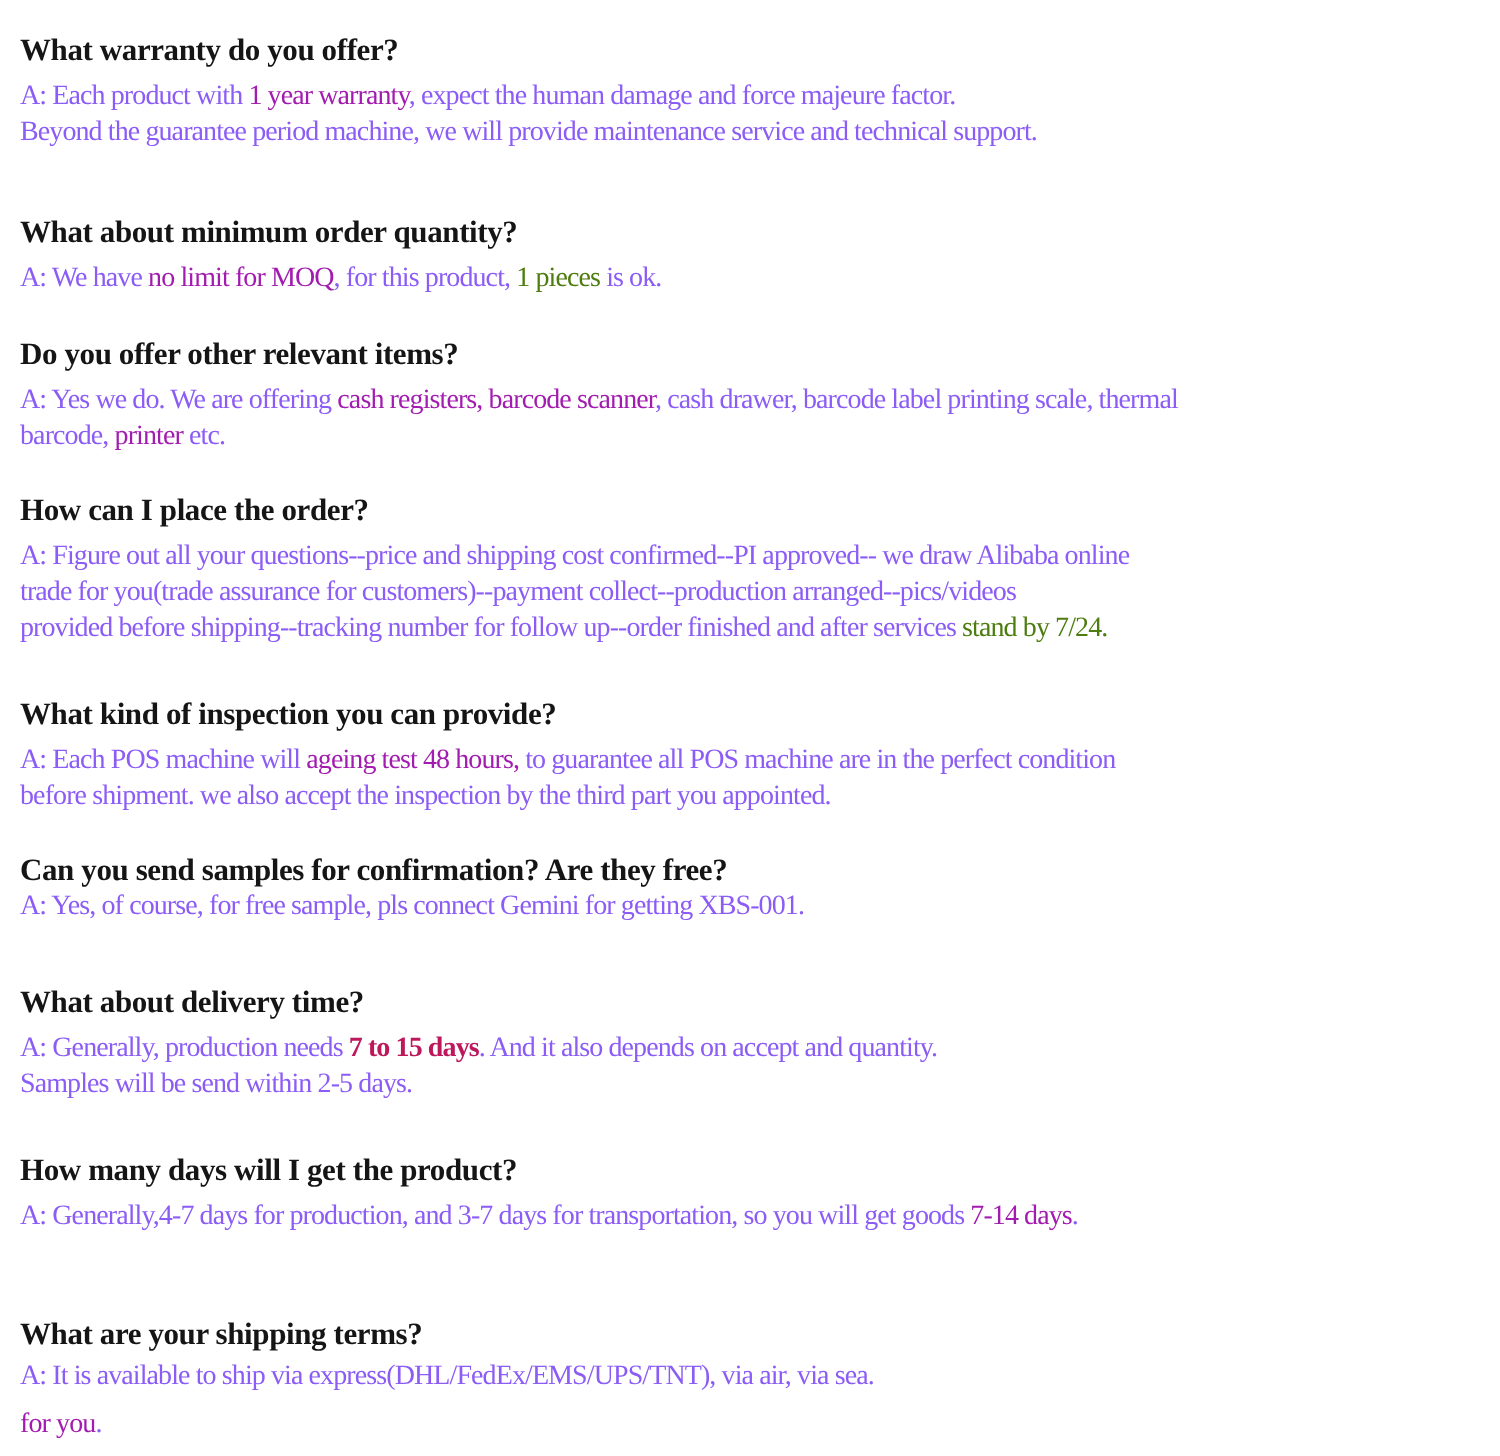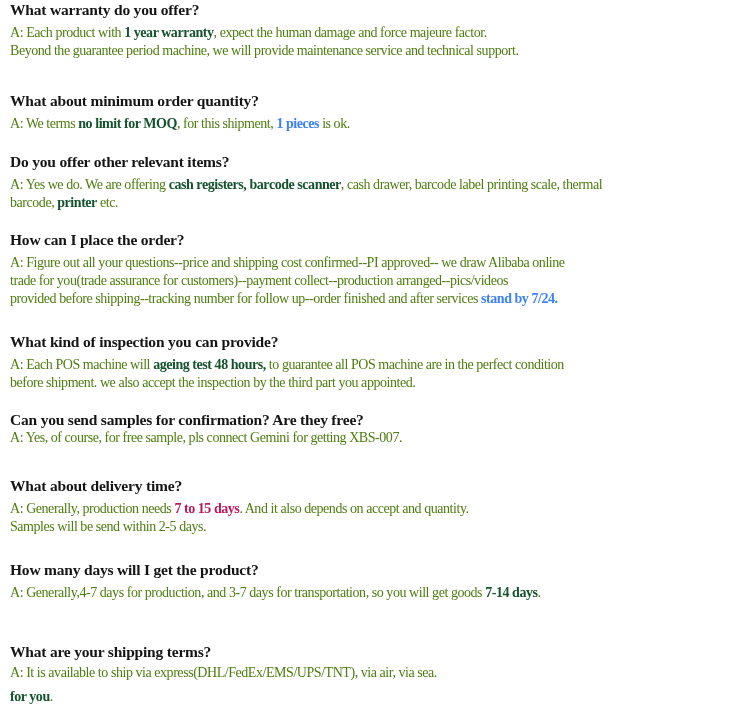--- a/index.html
+++ b/index.html
@@ -8,45 +8,45 @@
     background: #ffffff;
   }
   body {
     width: 750px;
     height: 728px;
     overflow: hidden;
   }
   .doc {
     box-sizing: border-box;
     width: 750px;
-    padding: 0 4px 0 10px;
+    padding: 16px 4px 0 10px;
     font-family: "Liberation Serif", "DejaVu Serif", serif;
     color: #151515;
   }
   .faq-block {
     margin-bottom: 24px;
   }
   .question {
     font-size: 15.5px;
     font-weight: 700;
     line-height: 19px;
     letter-spacing: -0.2px;
     margin: 0 0 5px 0;
     white-space: nowrap;
   }
   .answer-line {
     font-size: 14px;
     line-height: 18px;
     letter-spacing: -0.45px;
     white-space: nowrap;
   }
-  .run-n  { color: #4d7c0f; font-weight: 400; }
+  .run-n  { color: #8b5cf6; font-weight: 400; }
   .run-b  { color: #be185d; font-weight: 700; }
-  .run-r  { color: #3b82f6; font-weight: 700; }
-  .run-rb { color: #14532d; font-weight: 700; }
+  .run-r  { color: #4d7c0f; font-weight: 400; }
+  .run-rb { color: #a21caf; font-weight: 400; }
 
   
   .faq-block:nth-child(1) { margin-bottom: 31px; }
   .faq-block:nth-child(2) { margin-bottom: 19px; }
   .faq-block:nth-child(3) { margin-bottom: 18px; }
   .faq-block:nth-child(4) { margin-bottom: 24px; }
   .faq-block:nth-child(5) { margin-bottom: 18px; }
   .faq-block:nth-child(6) { margin-bottom: 29px; }
   .faq-block:nth-child(7) { margin-bottom: 24px; }
   .faq-block:nth-child(8) { margin-bottom: 40px; }
@@ -62,41 +62,41 @@
 
 <div class="doc">
   <div>
       <div class="faq-block">
         <div class="question">What warranty do you offer?</div>
         <div class="answer-line"><span class="run-n">A: Each product with </span><span class="run-rb">1 year warranty</span><span class="run-n">, expect the human damage and force majeure factor.</span></div>
         <div class="answer-line"><span class="run-n">Beyond the guarantee period machine, we will provide maintenance service and technical support.</span></div>
       </div>
       <div class="faq-block">
         <div class="question">What about minimum order quantity?</div>
-        <div class="answer-line"><span class="run-n">A: We terms </span><span class="run-rb">no limit for MOQ</span><span class="run-n">, for this shipment, </span><span class="run-r">1 pieces</span><span class="run-n"> is ok.</span></div>
+        <div class="answer-line"><span class="run-n">A: We have </span><span class="run-rb">no limit for MOQ</span><span class="run-n">, for this product, </span><span class="run-r">1 pieces</span><span class="run-n"> is ok.</span></div>
       </div>
       <div class="faq-block">
         <div class="question">Do you offer other relevant items?</div>
         <div class="answer-line"><span class="run-n">A: Yes we do. We are offering </span><span class="run-rb">cash registers,</span><span class="run-n"> </span><span class="run-rb">barcode scanner</span><span class="run-n">, cash drawer, barcode label printing scale, thermal</span></div>
         <div class="answer-line"><span class="run-n">barcode, </span><span class="run-rb">printer</span><span class="run-n"> etc.</span></div>
       </div>
       <div class="faq-block">
         <div class="question">How can I place the order?</div>
         <div class="answer-line"><span class="run-n">A: Figure out all your questions--price and shipping cost confirmed--PI approved-- we draw Alibaba online</span></div>
         <div class="answer-line"><span class="run-n">trade for you(trade assurance for customers)--payment collect--production arranged--pics/videos</span></div>
         <div class="answer-line"><span class="run-n">provided before shipping--tracking number for follow up--order finished and after services </span><span class="run-r">stand by 7/24.</span></div>
       </div>
       <div class="faq-block">
         <div class="question">What kind of inspection you can provide?</div>
         <div class="answer-line"><span class="run-n">A: Each POS machine will </span><span class="run-rb">ageing test 48 hours,</span><span class="run-n"> to guarantee all POS machine are in the perfect condition</span></div>
         <div class="answer-line"><span class="run-n">before shipment. we also accept the inspection by the third part you appointed.</span></div>
       </div>
       <div class="faq-block">
         <div class="question">Can you send samples for confirmation? Are they free?</div>
-        <div class="answer-line"><span class="run-n">A: Yes, of course, for free sample, pls connect Gemini for getting XBS-007.</span></div>
+        <div class="answer-line"><span class="run-n">A: Yes, of course, for free sample, pls connect Gemini for getting XBS-001.</span></div>
       </div>
       <div class="faq-block">
         <div class="question">What about delivery time?</div>
         <div class="answer-line"><span class="run-n">A: Generally, production needs </span><span class="run-b">7 to 15 days</span><span class="run-n">. And it also depends on accept and quantity.</span></div>
         <div class="answer-line"><span class="run-n">Samples will be send within 2-5 days.</span></div>
       </div>
       <div class="faq-block">
         <div class="question">How many days will I get the product?</div>
         <div class="answer-line"><span class="run-n">A: Generally,4-7 days for production, and 3-7 days for transportation, so you will get goods </span><span class="run-rb">7-14 days</span><span class="run-n">.</span></div>
       </div>

